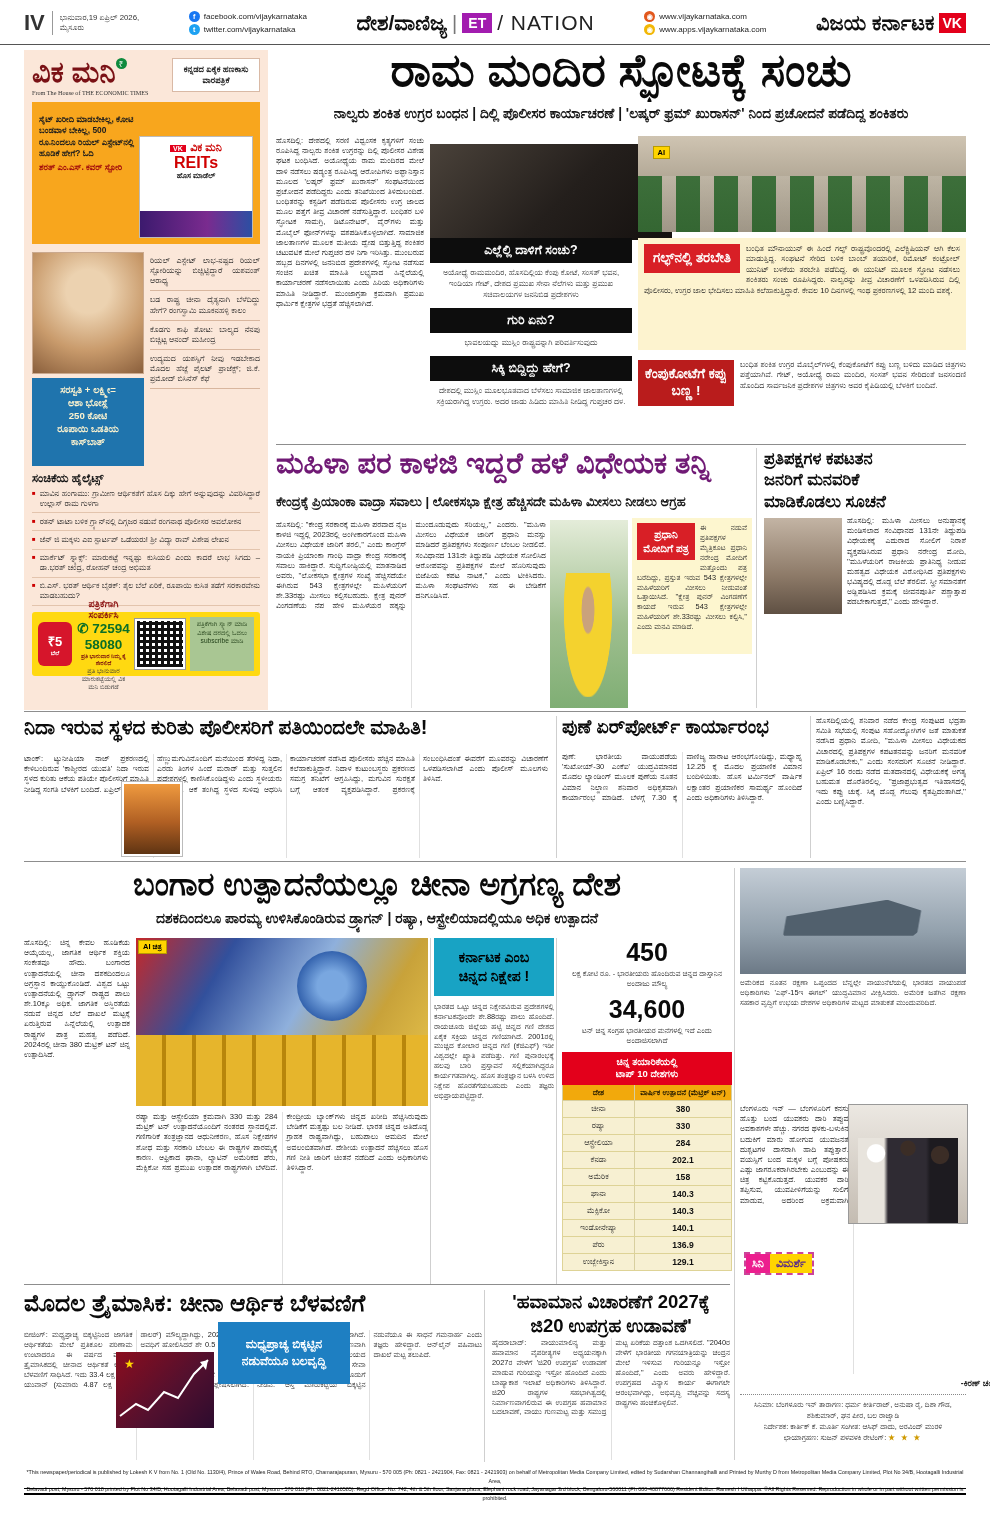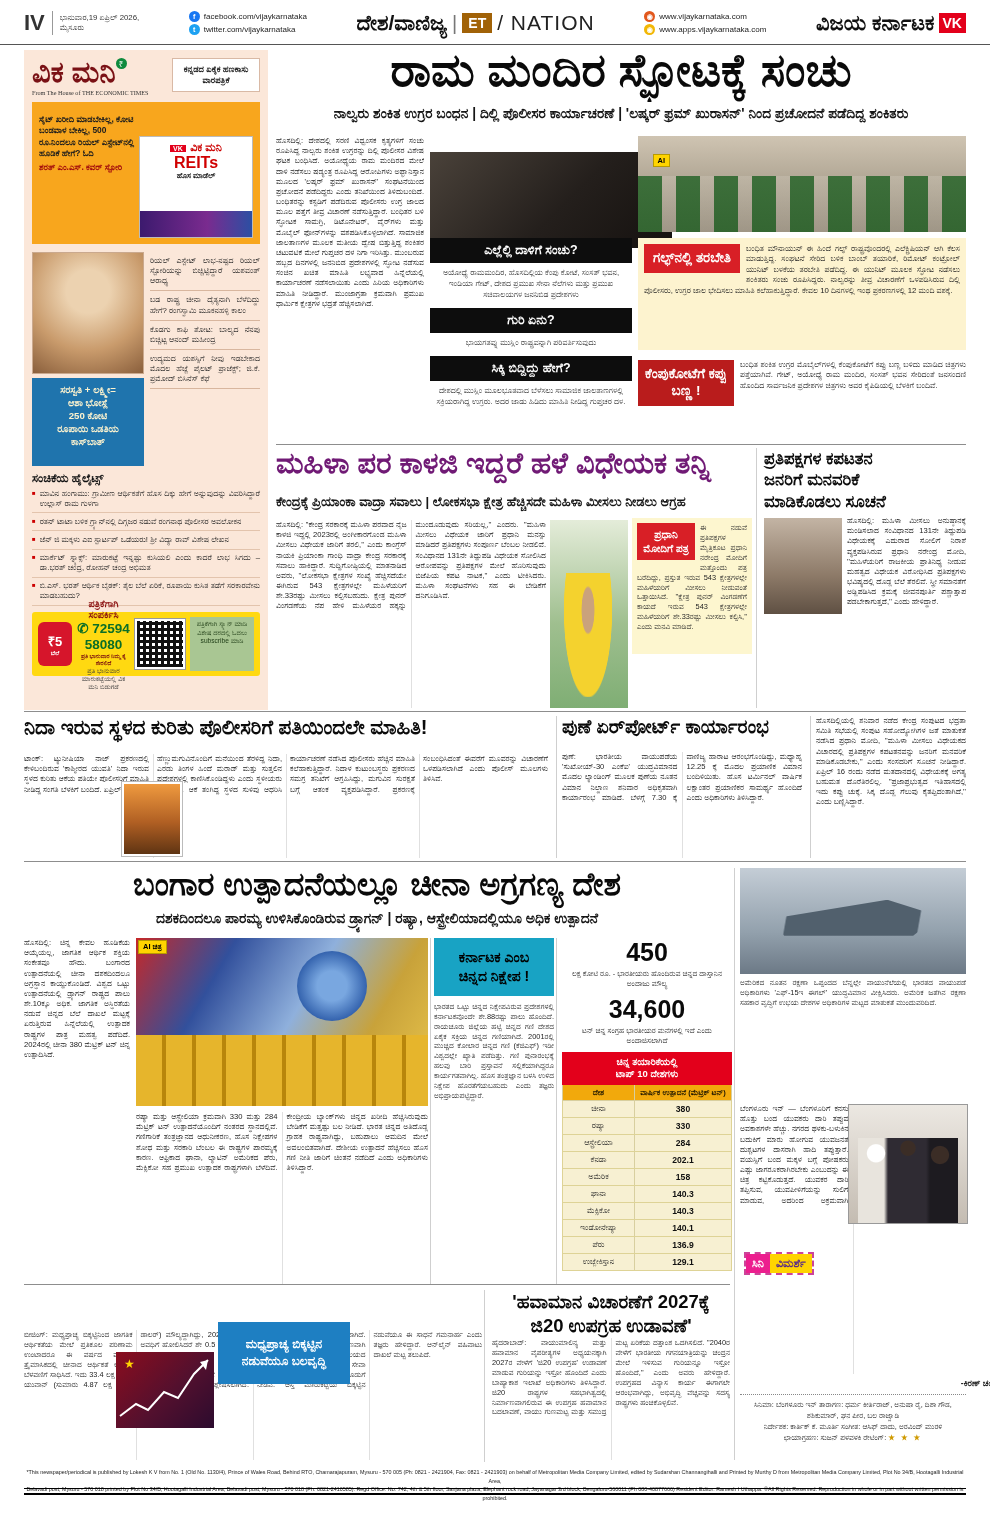--- a/index.html
+++ b/index.html
@@ -22,21 +22,21 @@
   .tb-div{width:1px;height:24px;background:#999;margin:0 7px;}
   .tb-date{font-size:7.8px;color:#333;line-height:1.3;}
   .soc-row{display:flex;align-items:center;gap:4px;font-size:8px;color:#222;margin:2px 0;}
   .ic{display:inline-flex;align-items:center;justify-content:center;width:11px;height:11px;
       border-radius:50%;color:#fff;font-size:7px;font-weight:bold;flex:0 0 auto;}
   .ic-fb{background:#1877f2;} .ic-tw{background:#1da1f2;}
   .ic-gl1{background:#e2571c;} .ic-gl2{background:#f2b705;}
   .tb-center{display:flex;align-items:center;gap:5px;}
   .tb-kn{font-size:21px;font-weight:bold;color:#111;}
   .tb-bar{font-size:20px;color:#777;font-weight:normal;}
-  .et-badge{background:#a16207;color:#fff;font-weight:bold;font-size:14px;padding:2px 6px;}
+  .et-badge{background:#a21caf;color:#fff;font-weight:bold;font-size:14px;padding:2px 6px;}
   .tb-en{font-size:21px;color:#222;letter-spacing:1px;}
   .tb-brand{display:flex;align-items:center;gap:4px;}
   .brand-kn{font-size:21px;font-weight:bold;color:#111;}
   .vk-badge{background:#e3001b;color:#fff;font-weight:bold;font-size:14px;padding:2px 4px;}
   .topbar-rule{position:absolute;left:0;right:0;top:44px;border-top:1.5px solid #555;}
   
   .leftcol{position:absolute;left:24px;top:50px;width:244px;height:660px;background:#fbe7d9;
            padding:8px;box-sizing:border-box;}
   .lc-head{display:flex;justify-content:space-between;align-items:flex-start;}
   .lc-logo{font-size:29px;font-weight:900;color:#7a1115;line-height:1;}
@@ -304,37 +304,37 @@
       <div class="qr"></div>
       <div class="scanbox">ಪತ್ರಿಕೆಗಾಗಿ ಸ್ಕ್ಯಾನ್ ಮಾಡಿ ವಿಶೇಷ ದರದಲ್ಲಿ ಓದಲು subscribe ಮಾಡಿ</div>
     </div>
   </div>
 
   <div class="lead-head">ರಾಮ ಮಂದಿರ ಸ್ಫೋಟಕ್ಕೆ ಸಂಚು</div>
   <div class="lead-sub">ನಾಲ್ವರು ಶಂಕಿತ ಉಗ್ರರ ಬಂಧನ | ದಿಲ್ಲಿ ಪೊಲೀಸರ ಕಾರ್ಯಾಚರಣೆ | 'ಲಷ್ಕರ್ ಫ್ರಮ್ ಖುರಾಸನ್' ನಿಂದ ಪ್ರಚೋದನೆ ಪಡೆದಿದ್ದ ಶಂಕಿತರು</div>
 
   <div class="abs bt" style="left:276px;top:136px;width:148px;height:304px;">ಹೊಸದಿಲ್ಲಿ: ದೇಶದಲ್ಲಿ ಸರಣಿ ವಿಧ್ವಂಸಕ ಕೃತ್ಯಗಳಿಗೆ ಸಂಚು ರೂಪಿಸಿದ್ದ ನಾಲ್ವರು ಶಂಕಿತ ಉಗ್ರರನ್ನು ದಿಲ್ಲಿ ಪೊಲೀಸರ ವಿಶೇಷ ಘಟಕ ಬಂಧಿಸಿದೆ. ಅಯೋಧ್ಯೆಯ ರಾಮ ಮಂದಿರದ ಮೇಲೆ ದಾಳಿ ನಡೆಸಲು ಷಡ್ಯಂತ್ರ ರೂಪಿಸಿದ್ದ ಆರೋಪಿಗಳು ಅಫ್ಘಾನಿಸ್ತಾನ ಮೂಲದ 'ಲಷ್ಕರ್ ಫ್ರಮ್ ಖುರಾಸನ್' ಸಂಘಟನೆಯಿಂದ ಪ್ರಚೋದನೆ ಪಡೆದಿದ್ದರು ಎಂದು ತನಿಖೆಯಿಂದ ತಿಳಿದುಬಂದಿದೆ. ಬಂಧಿತರನ್ನು ಕಸ್ಟಡಿಗೆ ಪಡೆದಿರುವ ಪೊಲೀಸರು ಉಗ್ರ ಜಾಲದ ಮೂಲ ಪತ್ತೆಗೆ ತೀವ್ರ ವಿಚಾರಣೆ ನಡೆಸುತ್ತಿದ್ದಾರೆ. ಬಂಧಿತರ ಬಳಿ ಸ್ಫೋಟಕ ಸಾಮಗ್ರಿ, ಡಿಟೊನೇಟರ್, ವೈರ್‌ಗಳು ಮತ್ತು ಮೊಬೈಲ್ ಫೋನ್‌ಗಳನ್ನು ವಶಪಡಿಸಿಕೊಳ್ಳಲಾಗಿದೆ. ಸಾಮಾಜಿಕ ಜಾಲತಾಣಗಳ ಮೂಲಕ ಮತೀಯ ದ್ವೇಷ ಬಿತ್ತುತ್ತಿದ್ದ ಶಂಕಿತರ ಚಟುವಟಿಕೆ ಮೇಲೆ ಗುಪ್ತಚರ ದಳ ನಿಗಾ ಇರಿಸಿತ್ತು. ಮುಂಬರುವ ಹಬ್ಬದ ದಿನಗಳಲ್ಲಿ ಜನನಿಬಿಡ ಪ್ರದೇಶಗಳಲ್ಲಿ ಸ್ಫೋಟ ನಡೆಸುವ ಸಂಚಿನ ಖಚಿತ ಮಾಹಿತಿ ಲಭ್ಯವಾದ ಹಿನ್ನೆಲೆಯಲ್ಲಿ ಕಾರ್ಯಾಚರಣೆ ನಡೆಸಲಾಯಿತು ಎಂದು ಹಿರಿಯ ಅಧಿಕಾರಿಗಳು ಮಾಹಿತಿ ನೀಡಿದ್ದಾರೆ. ಮುಂಜಾಗ್ರತಾ ಕ್ರಮವಾಗಿ ಪ್ರಮುಖ ಧಾರ್ಮಿಕ ಕ್ಷೇತ್ರಗಳ ಭದ್ರತೆ ಹೆಚ್ಚಿಸಲಾಗಿದೆ.</div>
 
-  <div class="ph" style="left:430px;top:152px;width:242px;height:96px;background:linear-gradient(135deg,#4a423a 0%,#241f1c 55%,#15110f 100%);">
+  <div class="ph" style="left:430px;top:144px;width:242px;height:96px;background:linear-gradient(135deg,#4a423a 0%,#241f1c 55%,#15110f 100%);">
     <div class="ai-badge" style="right:2px;top:2px;">AI</div>
   </div>
   <div class="ph" style="left:638px;top:136px;width:328px;height:96px;background:linear-gradient(#cfc4b2 0%,#a89e8c 60%,#8d8372 100%);">
     <div style="position:absolute;left:0;bottom:0;width:100%;height:58%;background:repeating-linear-gradient(90deg,rgba(27,94,32,.78) 0 24px,rgba(230,225,215,.2) 24px 38px);"></div>
   </div>
 
   <div class="qa-stack">
 
       <div>
         <div class="qa-q">ಎಲ್ಲೆಲ್ಲಿ ದಾಳಿಗೆ ಸಂಚು?</div>
         <div class="qa-a">ಅಯೋಧ್ಯೆ ರಾಮಮಂದಿರ, ಹೊಸದಿಲ್ಲಿಯ ಕೆಂಪು ಕೋಟೆ, ಸಂಸತ್ ಭವನ, ಇಂಡಿಯಾ ಗೇಟ್, ದೇಶದ ಪ್ರಮುಖ ಸೇನಾ ನೆಲೆಗಳು ಮತ್ತು ಪ್ರಮುಖ ಸಚಿವಾಲಯಗಳ ಜನನಿಬಿಡ ಪ್ರದೇಶಗಳು</div>
       </div>
 
       <div>
         <div class="qa-q">ಗುರಿ ಏನು?</div>
-        <div class="qa-a">ಭಾಯಗತವ್ನು ಮುಸ್ಲಿಂ ರಾಷ್ಟ್ರವನ್ನಾಗಿ ಪರಿವರ್ತಿಸುವುದು</div>
+        <div class="qa-a">ಭಾವಲಯದ್ನು ಮುಸ್ಲಿಂ ರಾಷ್ಟ್ರವನ್ನಾಗಿ ಪರಿವರ್ತಿಸುವುದು</div>
       </div>
 
       <div>
         <div class="qa-q">ಸಿಕ್ಕಿ ಬಿದ್ದಿದ್ದು ಹೇಗೆ?</div>
         <div class="qa-a">ದೇಶದಲ್ಲಿ ಮುಸ್ಲಿಂ ಮೂಲಭೂತವಾದ ಬೆಳೆಸಲು ಸಾಮಾಜಿಕ ಜಾಲತಾಣಗಳಲ್ಲಿ ಸಕ್ರಿಯರಾಗಿದ್ದ ಉಗ್ರರು. ಅದರ ಜಾಡು ಹಿಡಿದು ಮಾಹಿತಿ ನೀಡಿದ್ದ ಗುಪ್ತಚರ ದಳ.</div>
       </div>
     </div>
 
   <div class="gulf-panel bt" style="font-size:7.8px;">
     <div class="panel-label lbl-red">ಗಲ್ಫ್‌ನಲ್ಲಿ ತರಬೇತಿ</div>
@@ -482,20 +482,21 @@
     <div class="credit-line">ಸಿನಿಮಾ: ಬೆಂಗಳೂರು ಇನ್  ತಾರಾಗಣ: ಧರ್ಮ ಕೀರ್ತಿರಾಜ್, ಅನುಷಾ ರೈ, ದಿಶಾ ಗೌಡ, ಶಶಿಕುಮಾರ್, ಘನ ಪೀರ, ಬಲ ರಾಜ್ವಾಡಿ</div>
         <div class="credit-line">ನಿರ್ದೇಶಕ: ಕಾರ್ತಿಕ್ ಕೆ. ಮೂರ್ತಿ  ಸಂಗೀತ: ಆಸಿಫ್ ದಾದು, ಅರವಿಂದ್ ಮುರಳಿ</div>
       </div>
     <div class="credit-line">
       <span>ಛಾಯಾಗ್ರಹಣ: ಸುಜನ್ ಪಳವಳಕಿ  ರೇಟಿಂಗ್:</span>
       <span class="rating">★ ★ ★</span>
     </div>
   </div>
 
   <div class="hr" style="left:24px;top:1284px;width:706px;"></div>
+  <div class="china-head">ಮೊದಲ ತ್ರೈಮಾಸಿಕ: ಚೀನಾ ಆರ್ಥಿಕ ಬೆಳವಣಿಗೆ</div>
   <div class="abs bt c4" style="left:24px;top:1330px;width:458px;height:130px;font-size:7.4px;">ಬೀಜಿಂಗ್: ಮಧ್ಯಪ್ರಾಚ್ಯ ಬಿಕ್ಕಟ್ಟಿನಿಂದ ಜಾಗತಿಕ ಆರ್ಥಿಕತೆಯ ಮೇಲೆ ಪ್ರತಿಕೂಲ ಪರಿಣಾಮ ಉಂಟಾದರೂ ಈ ವರ್ಷದ ಮೊದಲ ತ್ರೈಮಾಸಿಕದಲ್ಲಿ ಚೀನಾದ ಆರ್ಥಿಕತೆ ಉತ್ತಮ ಬೆಳವಣಿಗೆ ಸಾಧಿಸಿದೆ. ಇದು 33.4 ಲಕ್ಷ ಕೋಟಿ ಯುವಾನ್ (ಸುಮಾರು 4.87 ಲಕ್ಷ ಕೋಟಿ ಡಾಲರ್) ಮೌಲ್ಯದ್ದಾಗಿದ್ದು, 2025 ರ ಇದೇ ಅವಧಿಗೆ ಹೋಲಿಸಿದರೆ ಶೇ 0.5 ರಷ್ಟು ಹೆಚ್ಚು. ಈ ಫಲಿತಾಂಶವು ಈ ವರ್ಷದಿಂದ ಆರಂಭವಾಗಲಿರುವ ಚೀನಾದ 15 ನೇ 'ಪಂಚವಾರ್ಷಿಕ ಯೋಜನೆ'ಗೆ ಬಲವಾದ ಮುನ್ನುಡಿ ಬರೆದಿದೆ ಎಂದು ವಿಶ್ಲೇಷಿಸಲಾಗಿದೆ. ಉದ್ಯೋಗವು ಒಟ್ಟಾರೆಯಾಗಿ ಸ್ಥಿರವಾಗಿದೆ. ಗ್ರಾಹಕ ಬೆಲೆಗಳು ಸಾಧಾರಣವಾಗಿ ಚೇತರಿಸಿಕೊಂಡಿವೆ. ಉತ್ಪಾದನಾ ವಲಯದ ಬೆಳವಣಿಗೆ, ರಫ್ತು ಹೆಚ್ಚಳ ಮತ್ತು ಸೇವಾ ವಲಯದ ಚೇತರಿಕೆ ಜಿಡಿಪಿ ವೃದ್ಧಿಗೆ ಕೊಡುಗೆ ನೀಡಿವೆ. ಆಸ್ತಿ ಮಾರುಕಟ್ಟೆಯ ಬಿಕ್ಕಟ್ಟಿನ ನಡುವೆಯೂ ಈ ಸಾಧನೆ ಗಮನಾರ್ಹ ಎಂದು ತಜ್ಞರು ಹೇಳಿದ್ದಾರೆ. ಆನ್‌ಲೈನ್ ವಹಿವಾಟು ದಾಖಲೆ ಮಟ್ಟ ತಲುಪಿದೆ.</div>
   <div class="china-box pre">ಮಧ್ಯಪ್ರಾಚ್ಯ ಬಿಕ್ಕಟ್ಟಿನ
 ನಡುವೆಯೂ ಬಲವೃದ್ಧಿ</div>
   <div class="chart-thumb">
     <svg width="98" height="76" viewBox="0 0 98 76">
       <polyline points="4,64 20,52 32,58 48,40 62,46 78,22 92,8" fill="none" stroke="#ffffff" stroke-width="2"></polyline>
       <polygon points="92,8 84,10 90,18" fill="#ffffff"></polygon>
       <text x="8" y="16" fill="#ffd400" font-size="12">★</text>
     </svg>
   </div>

